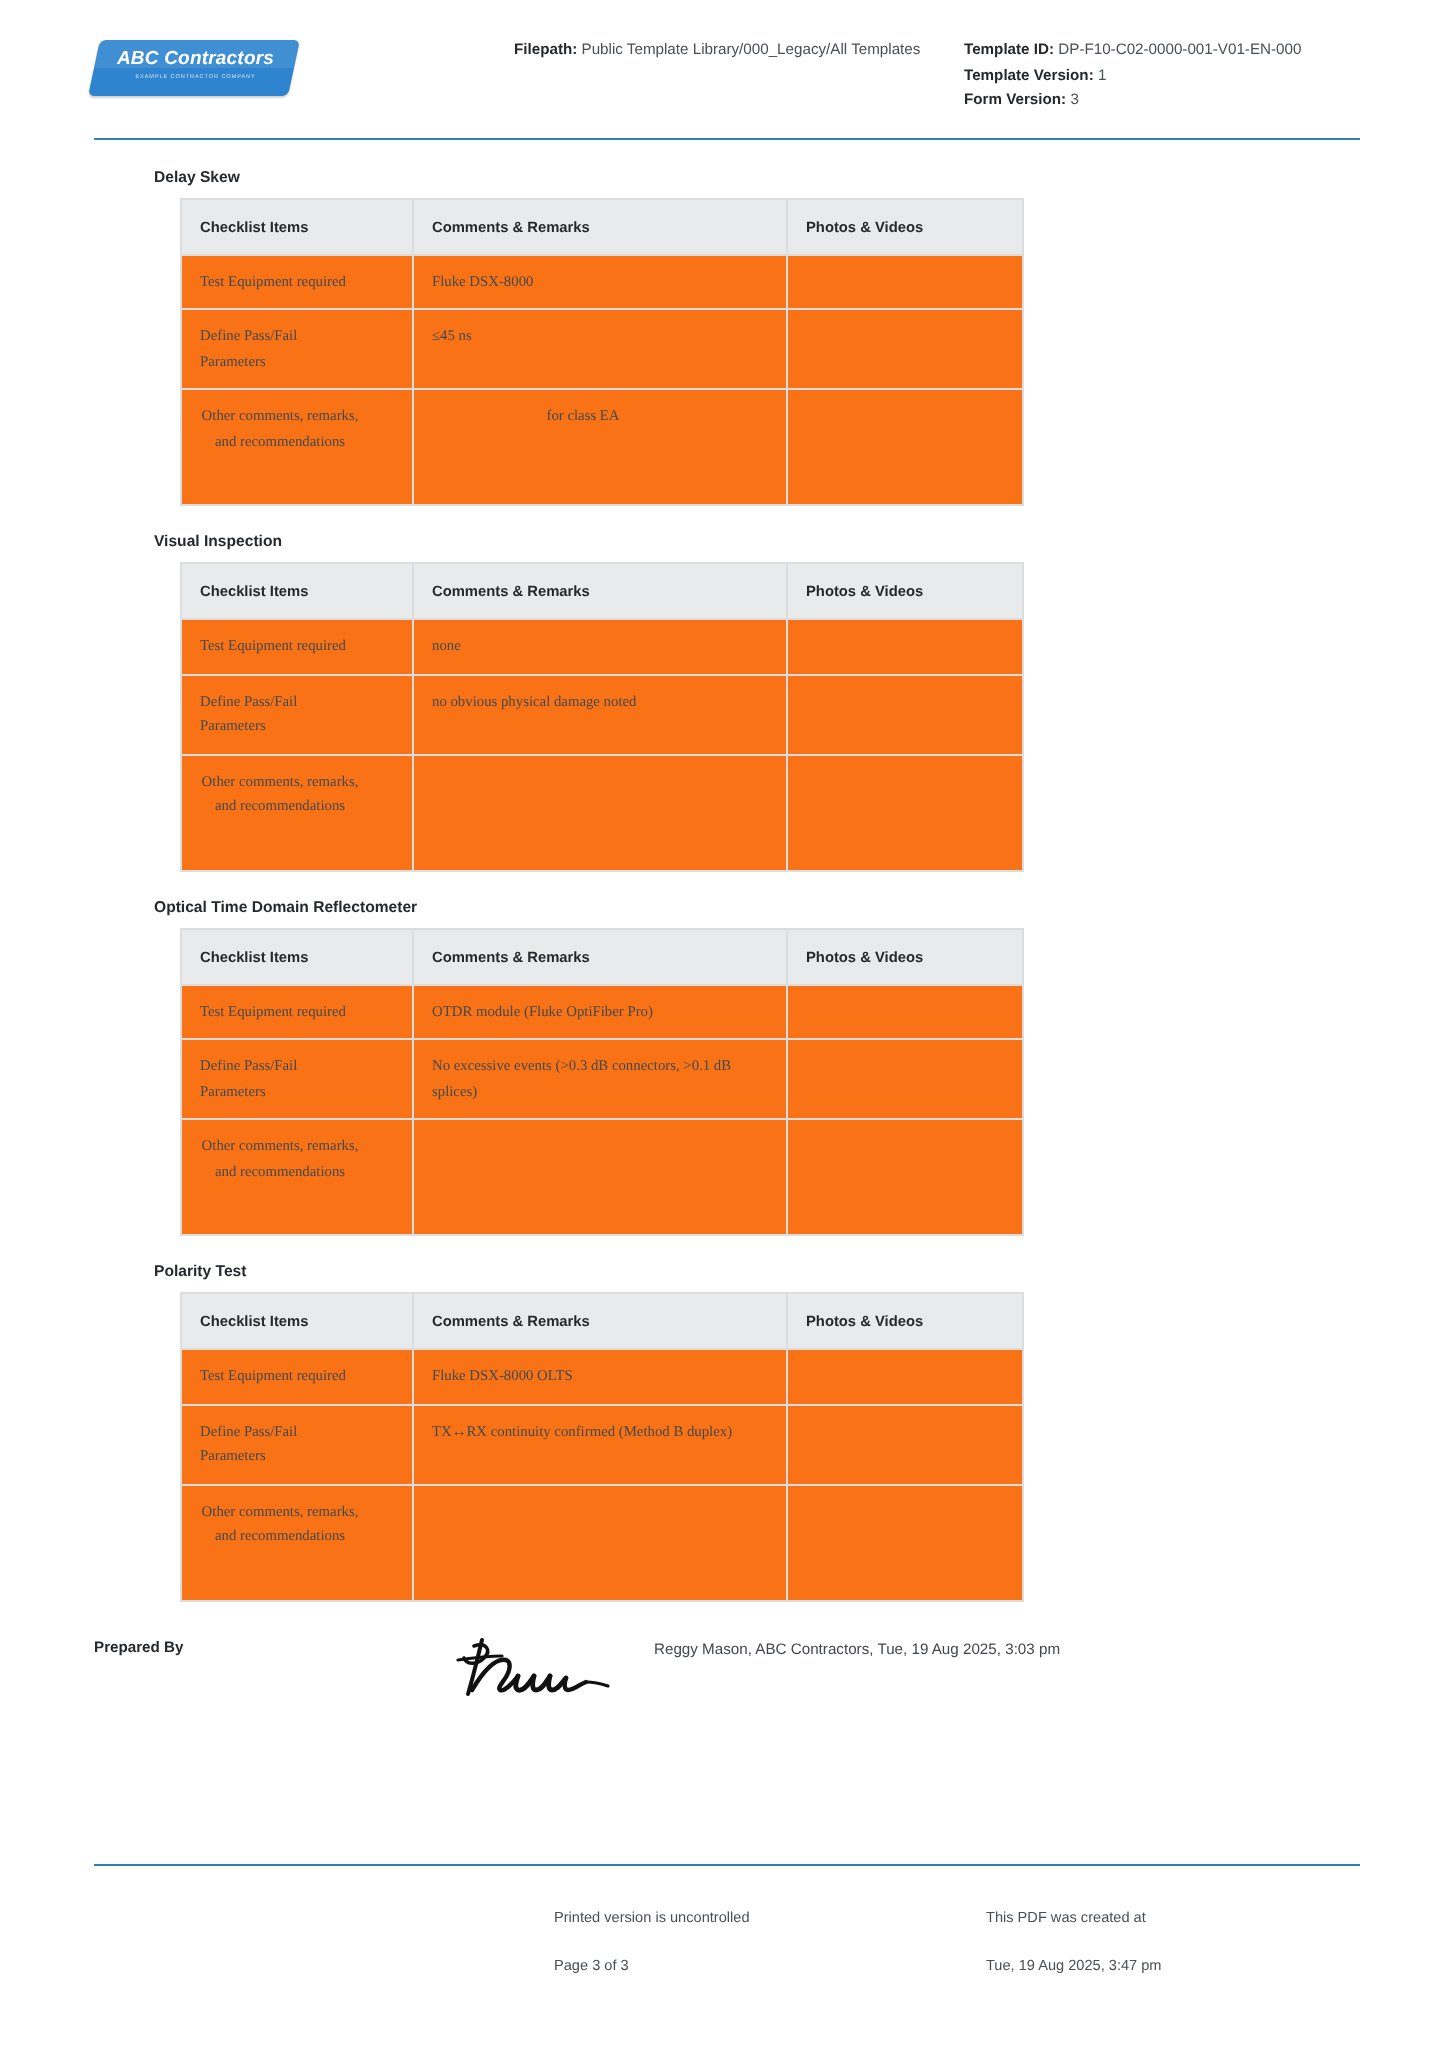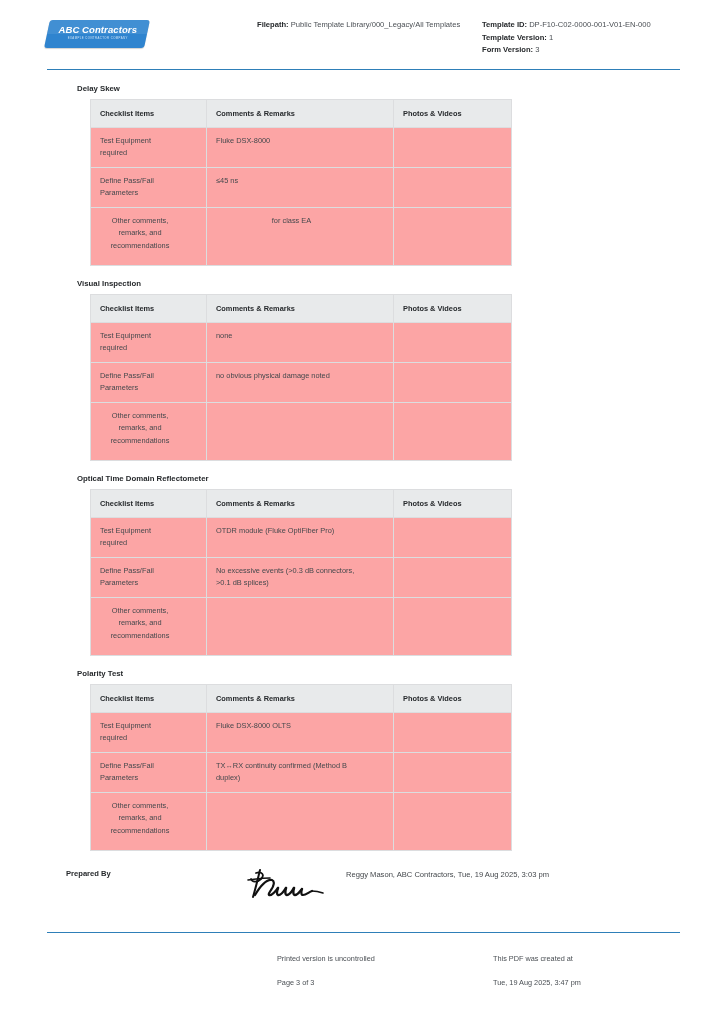--- a/index.html
+++ b/index.html
@@ -134,34 +134,35 @@
   table.checklist th:last-child { border-right: none; }
 
   table.checklist td {
     font-size: 7.4px;
     color: #44484c;
     padding: 7px 26px 7px 9px;
     border-right: 1px solid #dcdddf;
     border-bottom: 1px solid #dcdddf;
     line-height: 12.5px;
     vertical-align: top;
-    background: #fca5a5;
+    background: #f97316;
+    font-family: Liberation Serif, serif;
   }
   table.checklist td:last-child { border-right: none; }
   table.checklist tr:last-child td { border-bottom: none; }
 
   tr.r1 td { height: 12px; }
   tr.r2 td { height: 25px; }
   tr.r3 td { height: 43px; text-align: center; }
 
   
   .prepared-row {
     display: flex;
     align-items: flex-start;
-    padding: 16px 45px 0 66px;
+    padding: 16px 45px 0 47px;
     box-sizing: border-box;
   }
   .prepared-label {
     flex: 0 0 170px;
     font-size: 7.6px;
     font-weight: bold;
     color: #26292c;
     padding-top: 2px;
   }
   .signature-cell {

